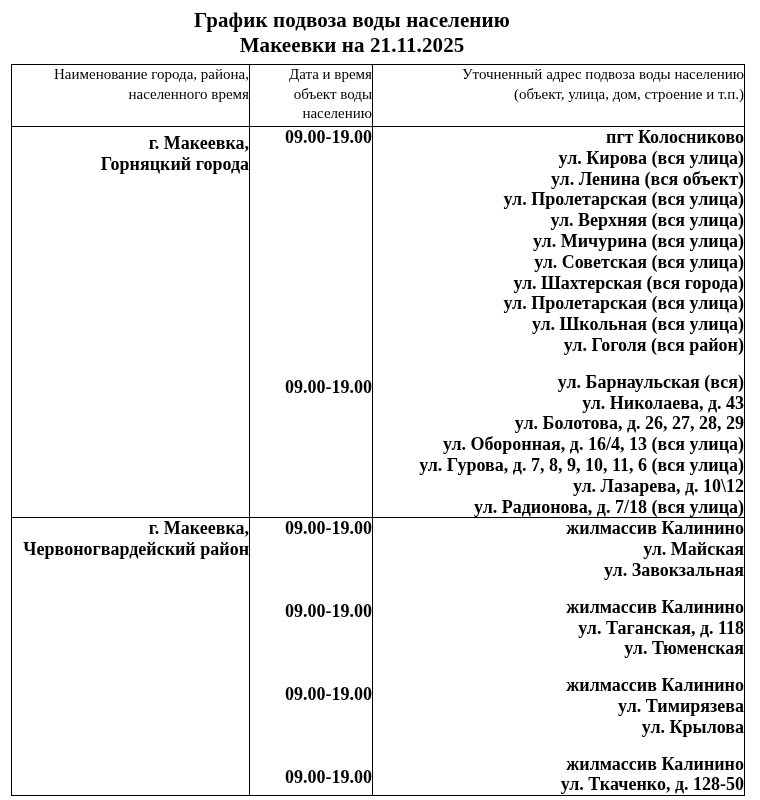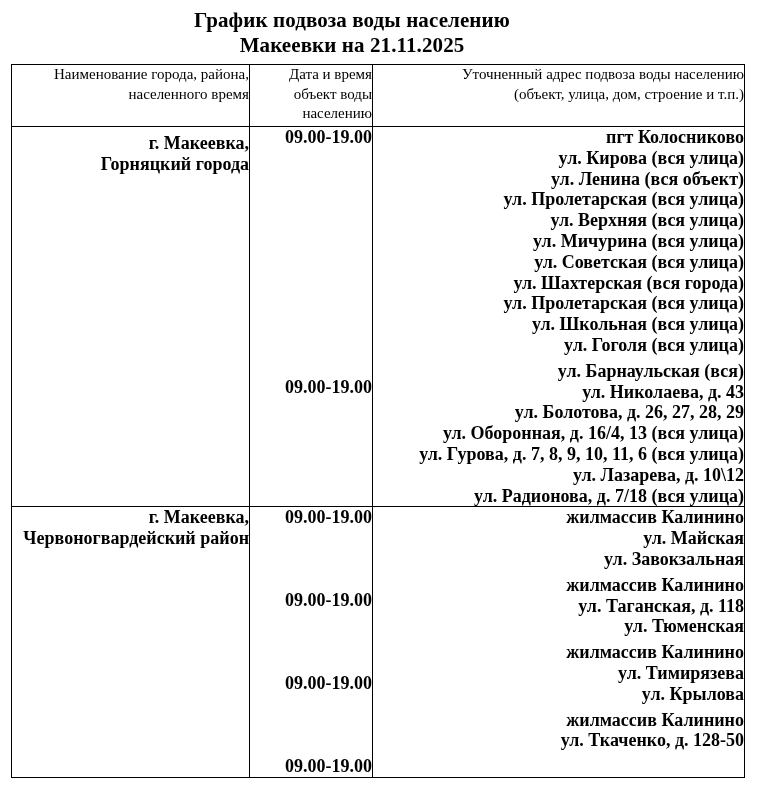--- a/index.html
+++ b/index.html
@@ -79,21 +79,21 @@
     padding: 6px 4px 8px 4px;
     font-weight: bold;
   }
   .cell .l { display: block; white-space: nowrap; }
 
   .cell.city .l { }
   .cell.addr .l { }
 
   
   .blk { display: block; }
-  .blk + .blk { margin-top: 5px; }
+  .blk + .blk { margin-top: 16px; }
 
   .spacer-11 { display: block; height: 229px; }
   .spacer-4  { display: block; height: 62px; }
 
   .row-district-1 .cell.city { padding-top: 6px; }
 </style>
 </head>
 <body>
 
 <div class="page">
@@ -148,21 +148,21 @@
               <span class="l">пгт Колосниково</span>
               <span class="l">ул. Кирова (вся улица)</span>
               <span class="l">ул. Ленина (вся объект)</span>
               <span class="l">ул. Пролетарская (вся улица)</span>
               <span class="l">ул. Верхняя (вся улица)</span>
               <span class="l">ул. Мичурина (вся улица)</span>
               <span class="l">ул. Советская (вся улица)</span>
               <span class="l">ул. Шахтерская (вся города)</span>
               <span class="l">ул. Пролетарская (вся улица)</span>
               <span class="l">ул. Школьная (вся улица)</span>
-              <span class="l">ул. Гоголя (вся улица)</span>
+              <span class="l">ул. Гоголя (вся район)</span>
             </span>
             <span class="blk">
               <span class="l">ул. Барнаульская (вся)</span>
               <span class="l">ул. Николаева, д. 43</span>
               <span class="l">ул. Болотова, д. 26, 27, 28, 29</span>
               <span class="l">ул. Оборонная, д. 16/4, 13 (вся улица)</span>
               <span class="l">ул. Гурова, д. 7, 8, 9, 10, 11, 6 (вся улица)</span>
               <span class="l">ул. Лазарева, д. 10\12</span>
               <span class="l">ул. Радионова, д. 7/18 (вся улица)</span>
             </span>

